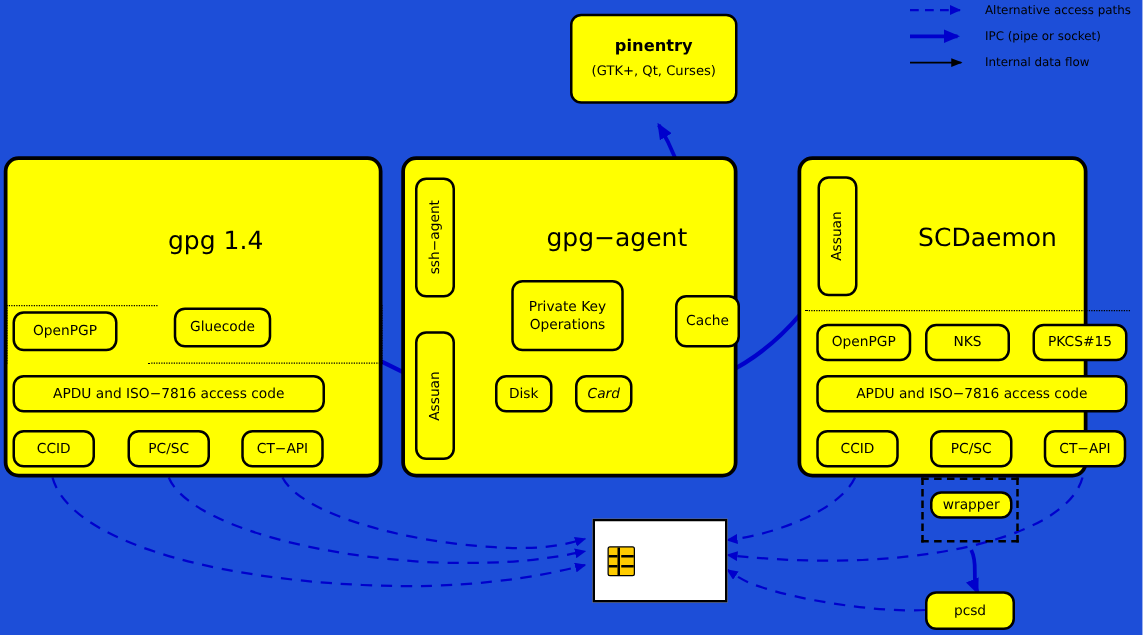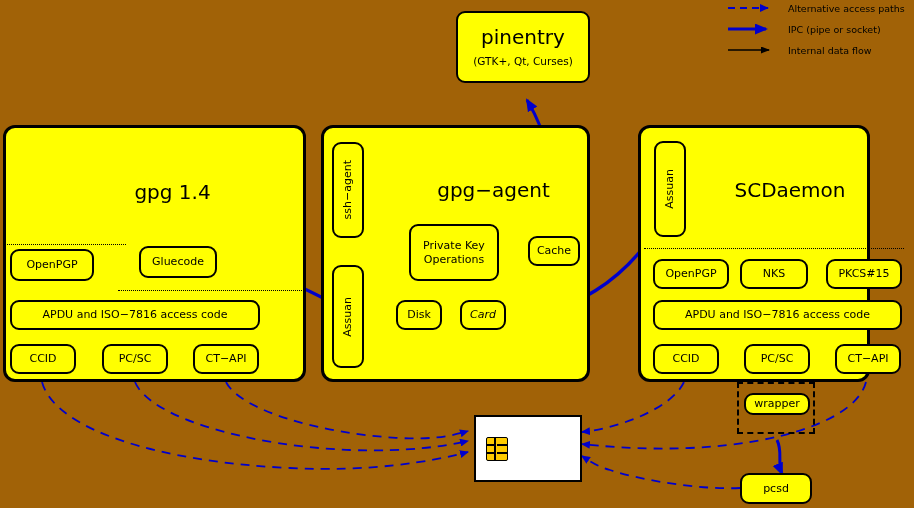--- a/index.html
+++ b/index.html
@@ -1,26 +1,26 @@
 <!DOCTYPE html>
 <html><head>
 <meta charset="utf-8">
 <style>
   html,body{margin:0;padding:0;background:#ffffff;}
   #root{position:relative;width:914px;height:508px;overflow:hidden;
-        background:#a16207;font-family:"DejaVu Sans",sans-serif;}
+        background:#1d4ed8;font-family:"DejaVu Sans",sans-serif;}
   #svg-layer{position:absolute;left:0;top:0;width:914px;height:508px;}
   .node{position:absolute;box-sizing:border-box;background:#ffff00;
         border:2px solid #000000;border-radius:9px;
         display:flex;align-items:center;justify-content:center;
         text-align:center;color:#000000;font-size:11px;line-height:1.25;}
   .bigbox{border-radius:12px;border-width:3px;align-items:flex-start;justify-content:center;}
   .bigbox > .bigtitle{font-weight:normal;font-size:20px;width:100%;padding-left:36px;}
   .vert{writing-mode:vertical-rl;transform:rotate(180deg);}
-  .pin-title{font-weight:normal;font-size:20px;display:block;}
+  .pin-title{font-weight:bold;font-size:13px;display:block;}
   .pin-sub{font-size:10.5px;display:block;margin-top:5px;}
   .dotregion{position:absolute;box-sizing:border-box;border:1px dotted #000;
              background:transparent;border-radius:0;}
   .dashregion{position:absolute;box-sizing:border-box;border:2px dashed #000;
               background:transparent;}
   .card{position:absolute;box-sizing:border-box;background:#ffffff;
         border:2px solid #000;border-radius:0;}
   .chip{position:absolute;background:#ffcc00;border:1px solid #000;border-radius:2px;}
   .chipline{position:absolute;background:#000;}
   .legend-row{position:absolute;height:14px;display:flex;align-items:center;}
@@ -137,21 +137,21 @@
   <div class="node" style="left:332px;top:142px;width:32px;height:96px;">
     <span class="vert">ssh−agent</span>
   </div>
   <div class="node" style="left:332px;top:265px;width:32px;height:103px;">
     <span class="vert">Assuan</span>
   </div>
   <div class="node" style="left:409px;top:224px;width:90px;height:57px;flex-direction:column;">
     <span>Private Key</span>
     <span>Operations</span>
   </div>
-  <div class="node" style="left:528px;top:236px;width:52px;height:30px;">
+  <div class="node" style="left:540px;top:236px;width:52px;height:42px;">
     <span>Cache</span>
   </div>
   <div class="node" style="left:396px;top:300px;width:46px;height:30px;">
     <span>Disk</span>
   </div>
   <div class="node" style="left:460px;top:300px;width:46px;height:30px;font-style:italic;">
     <span>Card</span>
   </div>
 
   <div class="node bigbox" style="left:638px;top:125px;width:232px;height:257px;padding-top:50px;padding-left:36px;">

